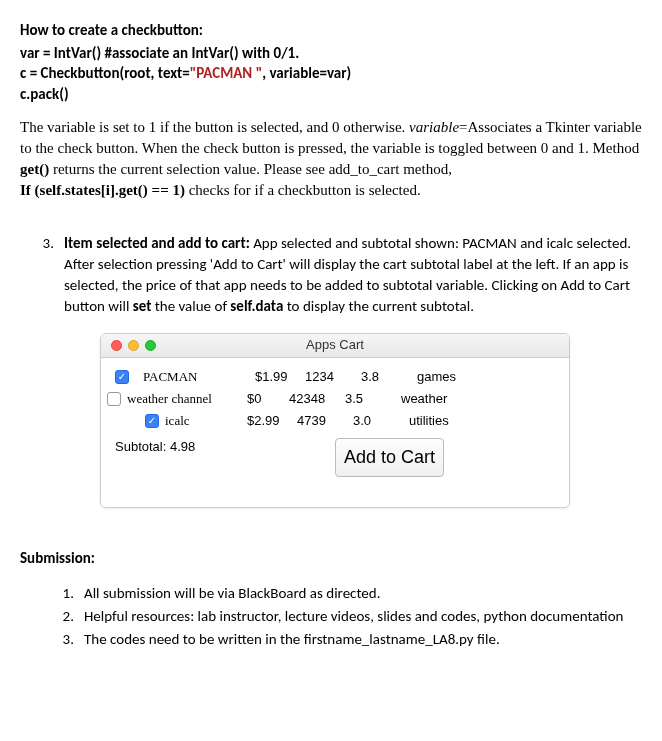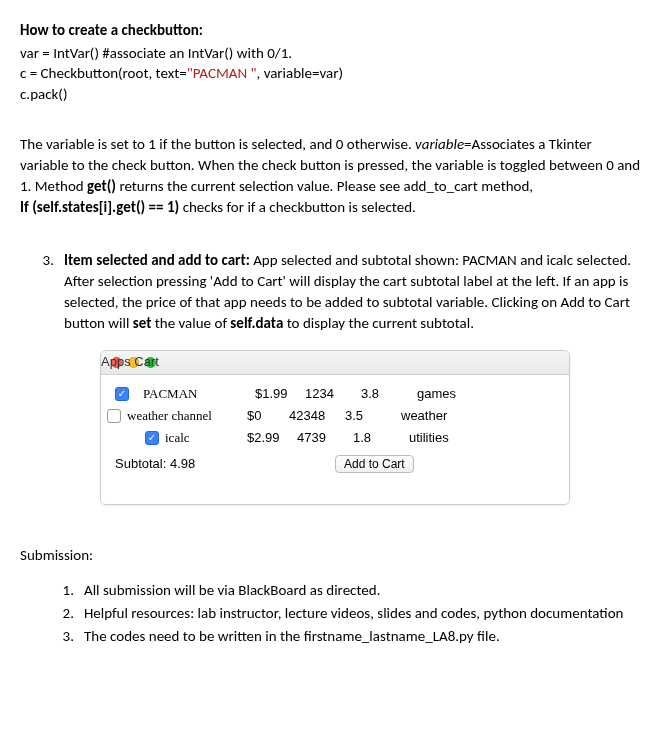--- a/index.html
+++ b/index.html
@@ -12,28 +12,30 @@
       margin: 0;
       padding: 20px 20px 20px 20px;
       width: 662px;
     }
     .heading-underline {
       font-weight: bold;
       margin-bottom: 2px;
     }
     .code-block {
       margin-bottom: 4px;
+      font-weight: bold;
     }
     .code-line {
       line-height: 1.35;
     }
     .red-text { color: #b02020; }
     .para {
-      margin-top: 30px;
+      margin-top: 13px;
       margin-bottom: 14px;
+      font-family: Liberation Serif, serif;
     }
     .italic { font-style: italic; }
     .bold { font-weight: bold; }
     .ol-item {
       display: flex;
       margin-left: 20px;
       margin-bottom: 6px;
     }
     .ol-num {
       min-width: 24px;
@@ -68,20 +70,21 @@
     .light {
       width: 11px; height: 11px;
       border-radius: 50%;
     }
     .light.red { background: #ff5f56; border: 1px solid #e0443e; }
     .light.yellow { background: #ffbd2e; border: 1px solid #dea123; }
     .light.green { background: #27c93f; border: 1px solid #1aab29; }
     .title-text {
       position: absolute;
       left: 0; right: 0;
+      text-align: center;
       font-size: 13px;
       font-family: -apple-system, Helvetica, Arial, sans-serif;
       color: #333;
       pointer-events: none;
     }
     .window-body {
       background: #fff;
       padding: 8px 14px 30px 14px;
       font-family: -apple-system, Helvetica, Arial, sans-serif;
       font-size: 13px;
@@ -118,31 +121,31 @@
     .bottom-row {
       display: flex;
       align-items: flex-start;
       padding-top: 6px;
     }
     .subtotal-label {
       width: 200px;
       padding-left: 0px;
     }
     .add-btn {
-      padding: 1px 8px;
+      padding: 8px 8px;
       border: 1px solid #bbb;
       border-radius: 4px;
       background: linear-gradient(#fdfdfd, #f0f0f0);
       font-family: inherit;
-      font-size: 12px;
+      font-size: 18px;
       cursor: pointer;
       margin-left: 20px;
     }
     .section-title {
-      font-weight: normal;
+      font-weight: bold;
       margin-top: 18px;
       margin-bottom: 14px;
     }
     .sub-ol {
       margin-left: 20px;
     }
     .sub-ol .ol-item { margin-bottom: 2px; }
   </style>
 </head>
 <body>
@@ -198,21 +201,21 @@
       <span class="col-id">42348</span>
       <span class="col-rating">3.5</span>
       <span class="col-cat">weather</span>
     </div>
 
     <div class="app-row row3">
       <span class="chk checked">✓</span>
       <span class="col-name" style="width:82px">icalc</span>
       <span class="col-price">$2.99</span>
       <span class="col-id">4739</span>
-      <span class="col-rating">1.8</span>
+      <span class="col-rating">3.0</span>
       <span class="col-cat">utilities</span>
     </div>
 
     <div class="bottom-row">
       <span class="subtotal-label">Subtotal: 4.98</span>
       <button class="add-btn">Add to Cart</button>
     </div>
 
   </div>
 </div>

